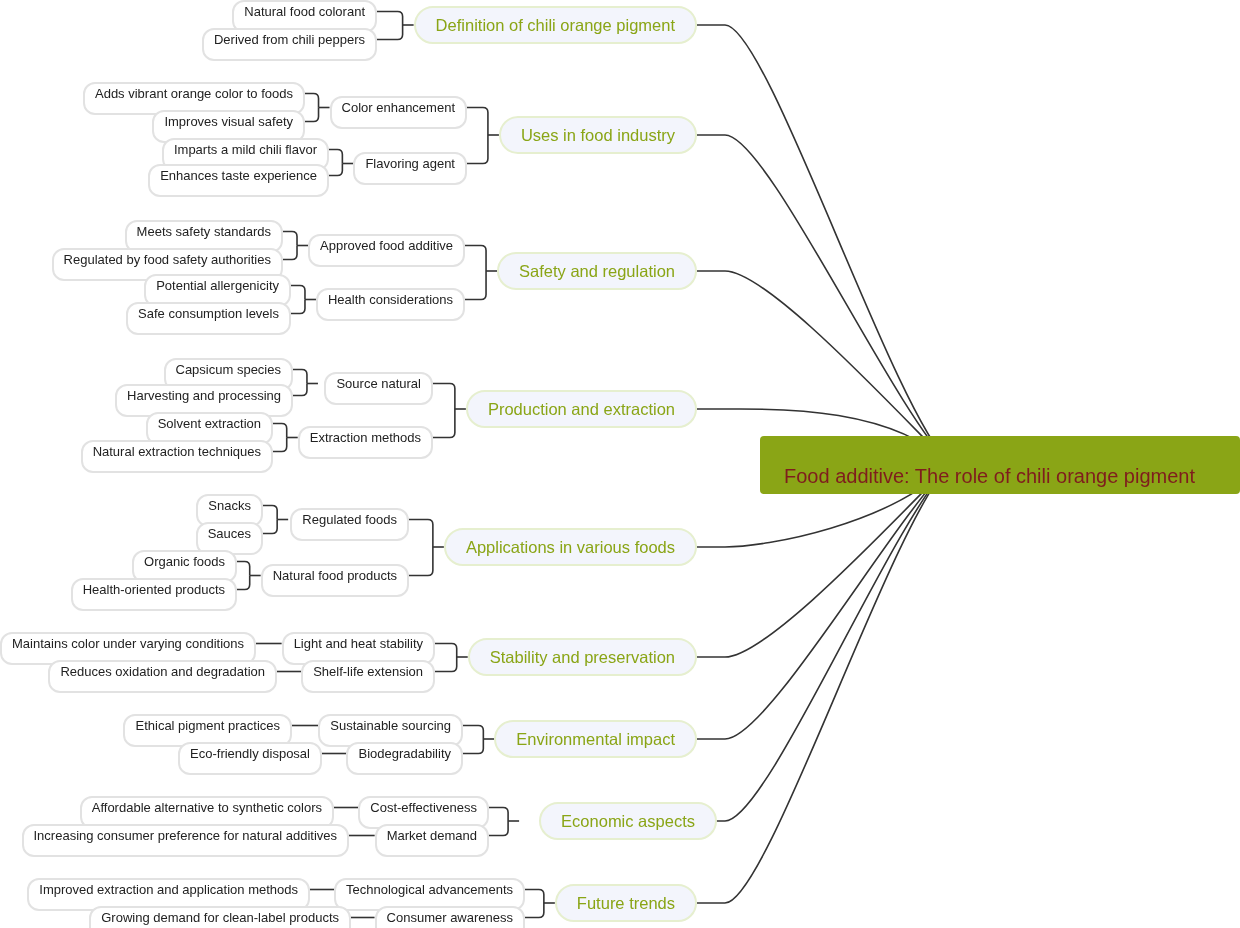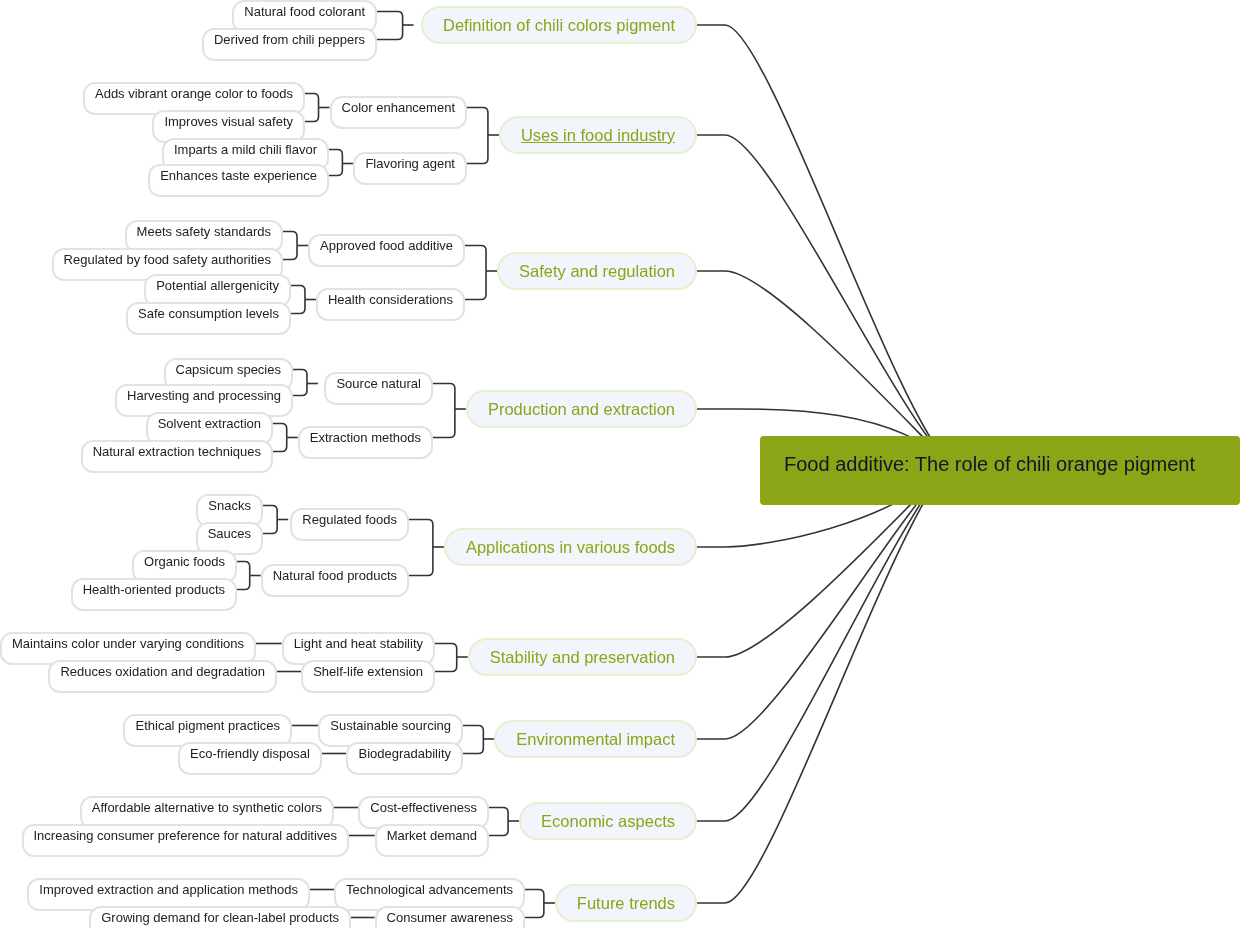--- a/index.html
+++ b/index.html
@@ -4,23 +4,23 @@
 <style>
   html, body { margin: 0; padding: 0; }
   body {
     width: 1240px; height: 928px; position: relative; overflow: hidden;
     background: #ffffff;
     font-family: "Liberation Sans", sans-serif;
   }
   #wires { position: absolute; left: 0; top: 0; width: 1240px; height: 928px; pointer-events: none; }
   .node { position: absolute; box-sizing: border-box; white-space: nowrap; }
   .root {
-    background: #8aa516; color: #0f172a; font-size: 20px;
-    border-radius: 4px; height: 69px; line-height: 57px;
-    padding: 0 24px; left: 760px; top: 436px; width: 480px;
+    background: #8aa516; color: #7f1d1d; font-size: 20px;
+    border-radius: 4px; height: 58px; line-height: 57px;
+    padding: 12px 24px; left: 760px; top: 436px; width: 480px;
   }
   .l1 {
     background: #f3f5fc; border: 2px solid #e6efcf; color: #8aa516;
     font-size: 16.5px; height: 38px; line-height: 34px; border-radius: 19px;
     padding: 0 20px; text-align: center;
   }
   .l2, .l3 {
     background: #ffffff; border: 2px solid #e2e2e2; color: #222222;
     font-size: 13px; height: 33px; line-height: 19px; border-radius: 12px;
     padding: 0 10px; text-align: center;
@@ -95,25 +95,25 @@
     <path d="M 349 835.5 L 374.671875 835.5" fill="none" stroke="#333333" stroke-width="1.6"></path>
     <path d="M 525 889.5 L 538.859375 889.5 Q 543.859375 889.5, 543.859375 894.5 L 543.859375 903" fill="none" stroke="#333333" stroke-width="1.6"></path>
     <path d="M 525 917.5 L 538.859375 917.5 Q 543.859375 917.5, 543.859375 912.5 L 543.859375 903" fill="none" stroke="#333333" stroke-width="1.6"></path>
     <path d="M 543.859375 903 L 554.859375 903" fill="none" stroke="#333333" stroke-width="1.6"></path>
     <path d="M 310 889.5 L 334.0625 889.5" fill="none" stroke="#333333" stroke-width="1.6"></path>
     <path d="M 351 917.5 L 374.546875 917.5" fill="none" stroke="#333333" stroke-width="1.6"></path>
   </svg>
 
 <div id="root" class="node root">Food additive: The role of chili orange pigment</div>
 
-<div class="node l1" style="right:543px; top:6px;">Definition of chili colors pigment</div>
+<div class="node l1" style="right:543px; top:6px;">Definition of chili orange pigment</div>
 <div class="node l2" style="right:863px; top:0px;">Natural food colorant</div>
 <div class="node l2" style="right:863px; top:28px;">Derived from chili peppers</div>
 
-<div class="node l1" style="right:543px; top:116px;text-decoration:underline;">Uses in food industry</div>
+<div class="node l1" style="right:543px; top:116px;">Uses in food industry</div>
 <div class="node l2" style="right:773px; top:96px;">Color enhancement</div>
 <div class="node l3" style="right:935px; top:82px;">Adds vibrant orange color to foods</div>
 <div class="node l3" style="right:935px; top:110px;">Improves visual safety</div>
 <div class="node l2" style="right:773px; top:152px;">Flavoring agent</div>
 <div class="node l3" style="right:911px; top:138px;">Imparts a mild chili flavor</div>
 <div class="node l3" style="right:911px; top:164px;">Enhances taste experience</div>
 
 <div class="node l1" style="right:543px; top:252px;">Safety and regulation</div>
 <div class="node l2" style="right:775px; top:234px;">Approved food additive</div>
 <div class="node l3" style="right:957px; top:220px;">Meets safety standards</div>
@@ -143,21 +143,21 @@
 <div class="node l3" style="right:984px; top:632px;">Maintains color under varying conditions</div>
 <div class="node l2" style="right:805px; top:660px;">Shelf-life extension</div>
 <div class="node l3" style="right:963px; top:660px;text-align:right;">Reduces oxidation and degradation</div>
 
 <div class="node l1" style="right:543px; top:720px;">Environmental impact</div>
 <div class="node l2" style="right:777px; top:714px;">Sustainable sourcing</div>
 <div class="node l3" style="right:948px; top:714px;">Ethical pigment practices</div>
 <div class="node l2" style="right:777px; top:742px;">Biodegradability</div>
 <div class="node l3" style="right:918px; top:742px;">Eco-friendly disposal</div>
 
-<div class="node l1" style="right:543px; top:802px;text-align:center;">Economic aspects</div>
+<div class="node l1" style="right:523px; top:802px;text-align:center;">Economic aspects</div>
 <div class="node l2" style="right:751px; top:796px;">Cost-effectiveness</div>
 <div class="node l3" style="right:906px; top:796px;">Affordable alternative to synthetic colors</div>
 <div class="node l2" style="right:751px; top:824px;">Market demand</div>
 <div class="node l3" style="right:891px; top:824px;">Increasing consumer preference for natural additives</div>
 
 <div class="node l1" style="right:543px; top:884px;">Future trends</div>
 <div class="node l2" style="right:715px; top:878px;">Technological advancements</div>
 <div class="node l3" style="right:930px; top:878px;">Improved extraction and application methods</div>
 <div class="node l2" style="right:715px; top:906px;">Consumer awareness</div>
 <div class="node l3" style="right:889px; top:906px;">Growing demand for clean-label products</div>

